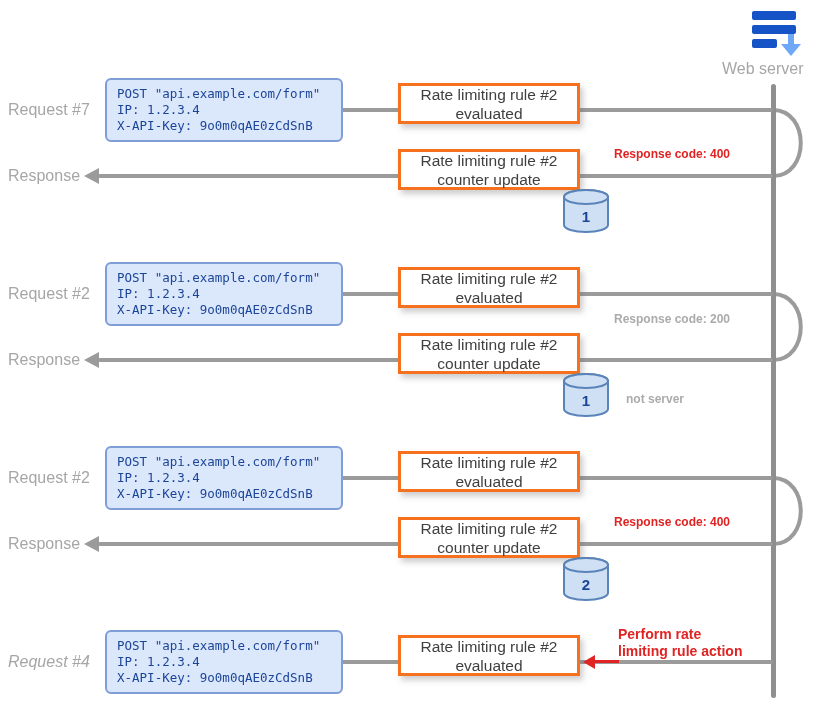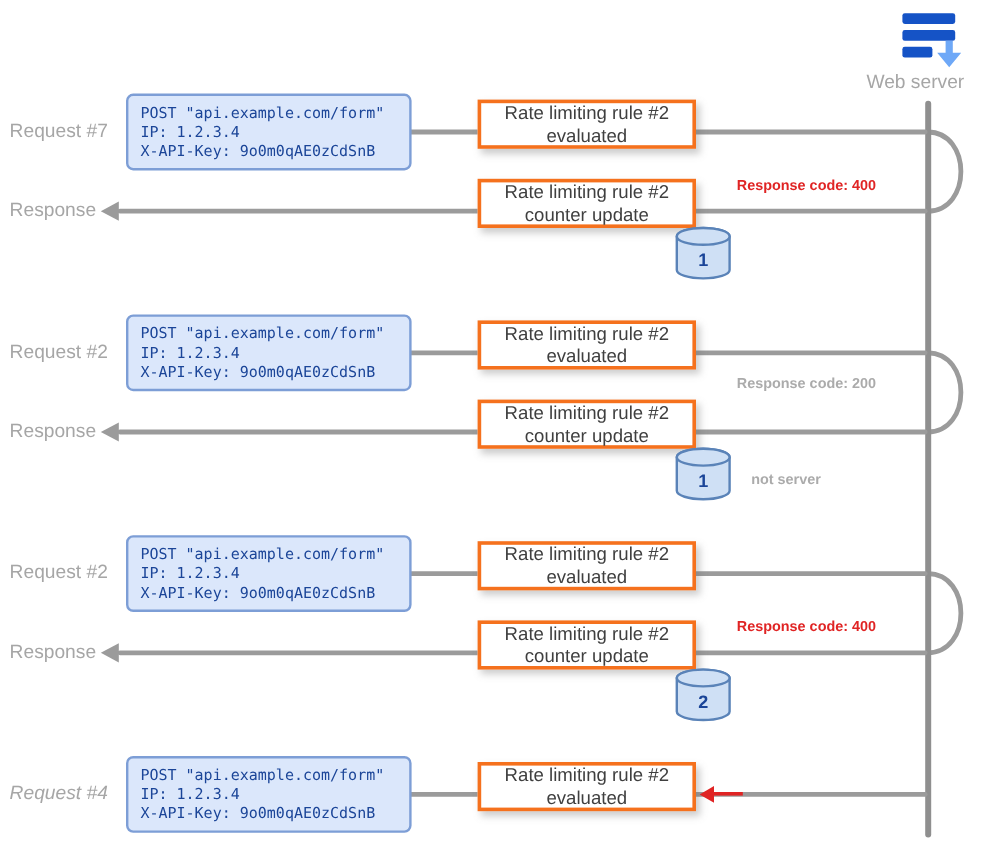--- a/index.html
+++ b/index.html
@@ -173,14 +173,18 @@
     <span>X-API-Key: 9o0m0qAE0zCdSnB</span>
   </div>
 
   <div class="rule-box" style="top:635px;">
     <span>Rate limiting rule #2</span>
     <span>evaluated</span>
   </div>
 
   <div class="action-arrow"></div>
   <div class="action-dash"></div>
+  <div class="action-note">
+    <div>Perform rate</div>
+    <div>limiting rule action</div>
+  </div>
 
 </div>
 
 </body></html>

